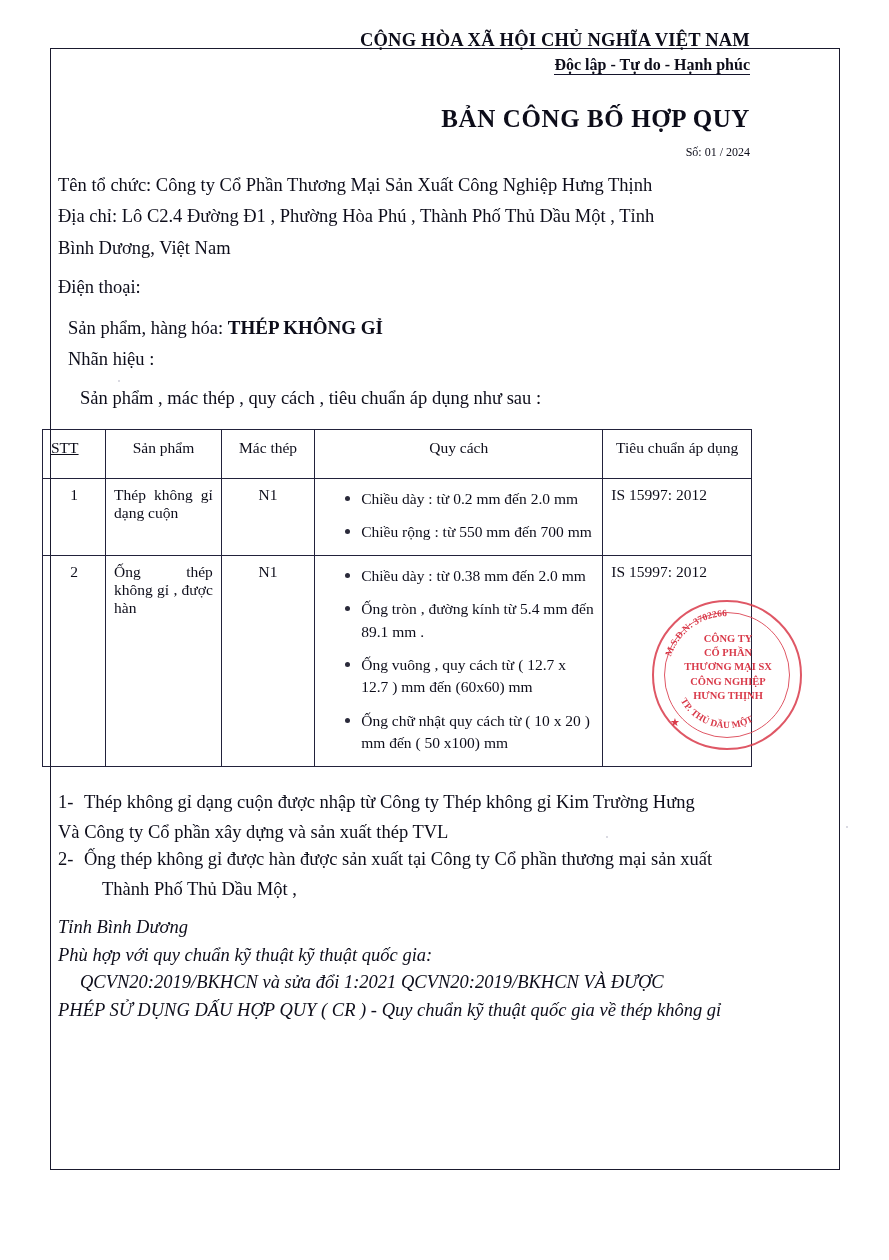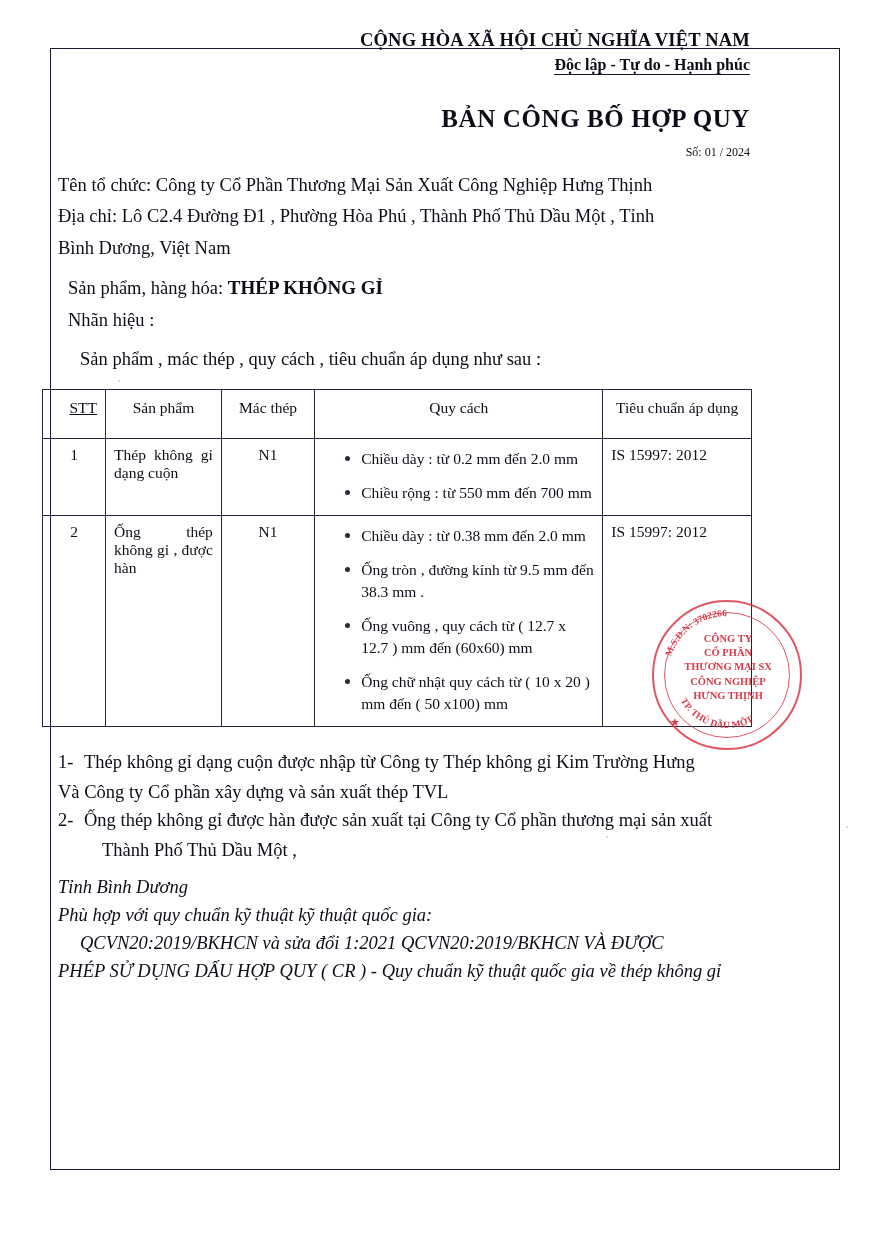--- a/index.html
+++ b/index.html
@@ -83,21 +83,21 @@
     border: 1px solid #22223b;
     vertical-align: top;
     padding: 7px 8px 9px 8px;
     font-weight: normal;
   }
   table.spec thead th {
     height: 30px;
     padding-top: 9px;
     padding-bottom: 9px;
   }
-  .col-stt { width: 52px; text-align: right; text-decoration: underline; }
+  .col-stt { width: 52px; text-align: left; text-decoration: underline; }
   .col-prod { width: 118px; }
   .col-mac { width: 92px; text-align: center; }
   .col-quy { width: 330px; }
   .col-std { width: 160px; }
   td.num { text-align: center; }
   td.mac { text-align: center; }
   .just {
     text-align: justify;
     text-justify: inter-word;
   }
@@ -218,20 +218,21 @@
 
   <div class="center national-title">CỘNG HÒA XÃ HỘI CHỦ NGHĨA VIỆT NAM</div>
   <div class="center national-sub"><span>Độc lập - Tự do - Hạnh phúc</span></div>
 
   <div class="center doc-title">BẢN CÔNG BỐ HỢP QUY</div>
   <div class="center doc-number">Số: 01 / 2024</div>
 
   <div class="body-line">Tên tổ chức: Công ty Cổ Phần Thương Mại Sản Xuất Công Nghiệp Hưng Thịnh</div>
   <div class="body-line tight">Địa chỉ: Lô C2.4 Đường Đ1 , Phường Hòa Phú , Thành Phố Thủ Dầu Một , Tỉnh</div>
   <div class="body-line tight">Bình Dương, Việt Nam</div>
+  <div class="body-line">Điện thoại:</div>
 
   <div class="body-line indent2">
     <span>Sản phẩm, hàng hóa:</span>
     <span class="prod-name">THÉP KHÔNG GỈ</span>
   </div>
   <div class="body-line indent2 tight">Nhãn hiệu :</div>
   <div class="body-line indent3">Sản phẩm , mác thép , quy cách , tiêu chuẩn áp dụng như sau :</div>
 
   <table class="spec">
     <thead>
@@ -256,21 +257,21 @@
         </td>
         <td>IS 15997: 2012</td>
       </tr>
       <tr>
         <td class="num">2</td>
         <td class="just">Ống thép không gỉ , được hàn</td>
         <td class="mac">N1</td>
         <td>
           <ul class="bullets">
             <li>Chiều dày : từ 0.38 mm đến 2.0 mm</li>
-            <li>Ống tròn , đường kính từ 9.5 mm đến 38.3 mm .</li>
+            <li>Ống tròn , đường kính từ 5.4 mm đến 89.1 mm .</li>
             <li>Ống vuông , quy cách từ ( 12.7 x 12.7 ) mm đến (60x60) mm</li>
             <li>Ống chữ nhật quy cách từ ( 10 x 20 ) mm đến ( 50 x100) mm</li>
           </ul>
         </td>
         <td>IS 15997: 2012</td>
       </tr>
     </tbody>
   </table>
 
   <div class="notes">

